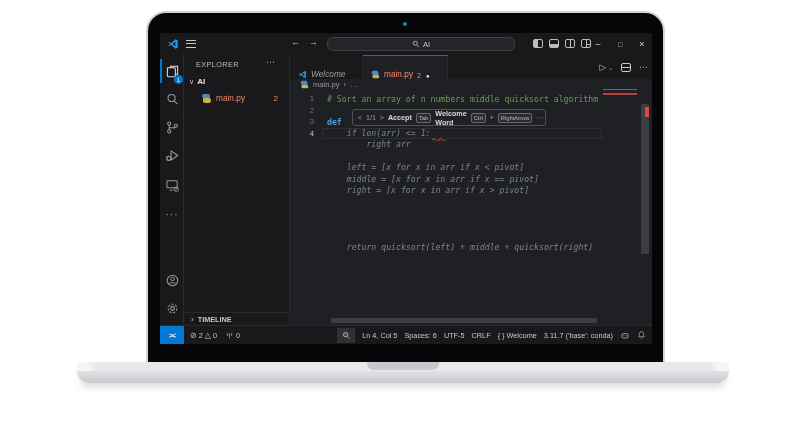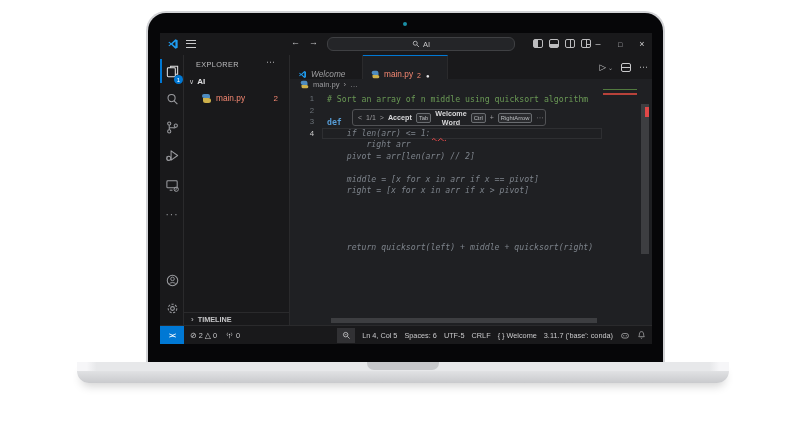--- a/index.html
+++ b/index.html
@@ -109,21 +109,21 @@
   .ghost { position:absolute; left:37px; white-space:pre; color:#7d838b; font-style:italic;
            font-family:"DejaVu Sans Mono", monospace; font-size:8.2px; line-height:11.5px; }
   .curline { position:absolute; left:32px; top:37.5px; width:280px; height:11.5px;
              border:1px solid rgba(255,255,255,.07); }
   .squiggle { position:absolute; left:142px; top:46.5px; }
 
   
   .sgtool { position:absolute; left:62px; top:19px; width:194px; height:17px; background:#202124;
             border:1px solid #515255; border-radius:3px; display:flex; align-items:center;
             gap:4px; padding:0 5px; font-size:7px; color:#9d9da0; }
-  .sg-strong { color:#d9d9db; font-weight:600; font-size:7.2px;text-align:center; }
+  .sg-strong { color:#d9d9db; font-weight:600; font-size:7.2px; }
   .kbd { border:1px solid #696c70; border-radius:2px; padding:0 2px; font-size:5.8px;
          color:#bcbfc2; background:#2a2b2e; line-height:8px; }
 
   
   .mm-green { position:absolute; left:313px; top:33.5px; width:34px; height:1.5px; background:#527a3f; }
   .mm-red   { position:absolute; left:313px; top:37.5px; width:34px; height:2px; background:#b8423a; }
   .vscroll  { position:absolute; left:351px; top:49px; width:8px; height:150px; background:#3d3e41; }
   .ov-red   { position:absolute; left:355px; top:52px; width:4px; height:10px; background:#e04848; }
   .hscroll  { position:absolute; left:41px; top:263px; width:266px; height:5px; background:#3d3e41; }
 
@@ -294,36 +294,36 @@
           <span>main.py</span>
           <span>›</span>
           <span>…</span>
         </div>
 
         <div class="codearea">
           <div class="curline"></div>
 
           <div class="crow" style="top:3px;">
             <span class="ln">1</span>
-            <span class="ct c-comment"># Sort an array of n middle using quicksort algorithm</span>
+            <span class="ct c-comment"># Sort an array of n numbers middle quicksort algorithm</span>
           </div>
           <div class="crow" style="top:14.5px;">
             <span class="ln">2</span>
           </div>
           <div class="crow" style="top:26px;">
             <span class="ln">3</span>
             <span class="ct c-keyword">def</span>
           </div>
           <div class="crow" style="top:37.5px;">
             <span class="ln ln-active">4</span>
           </div>
 
           <span class="ghost" style="top:37.5px;">    if len(arr) &lt;= 1:</span>
           <span class="ghost" style="top:49px;">        right arr</span>
-          <span class="ghost" style="top:60.5px;">    pivot = arr[len(arr) // 2]</span>
+          <span class="ghost" style="top:72px;">    left = [x for x in arr if x &lt; pivot]</span>
           <span class="ghost" style="top:83.5px;">    middle = [x for x in arr if x == pivot]</span>
           <span class="ghost" style="top:95px;">    right = [x for x in arr if x &gt; pivot]</span>
           <span class="ghost" style="top:106.5px;margin-top:45px;">    return quicksort(left) + middle + quicksort(right)</span>
 
           <svg class="squiggle" width="14" height="4" viewBox="0 0 14 4">
             <path d="M0 3 Q1.75 0 3.5 3 T7 3 T10.5 3 T14 3" fill="none" stroke="#f14c4c" stroke-width="0.9"></path>
           </svg>
 
           <div class="sgtool">
             <span>&lt;</span>

